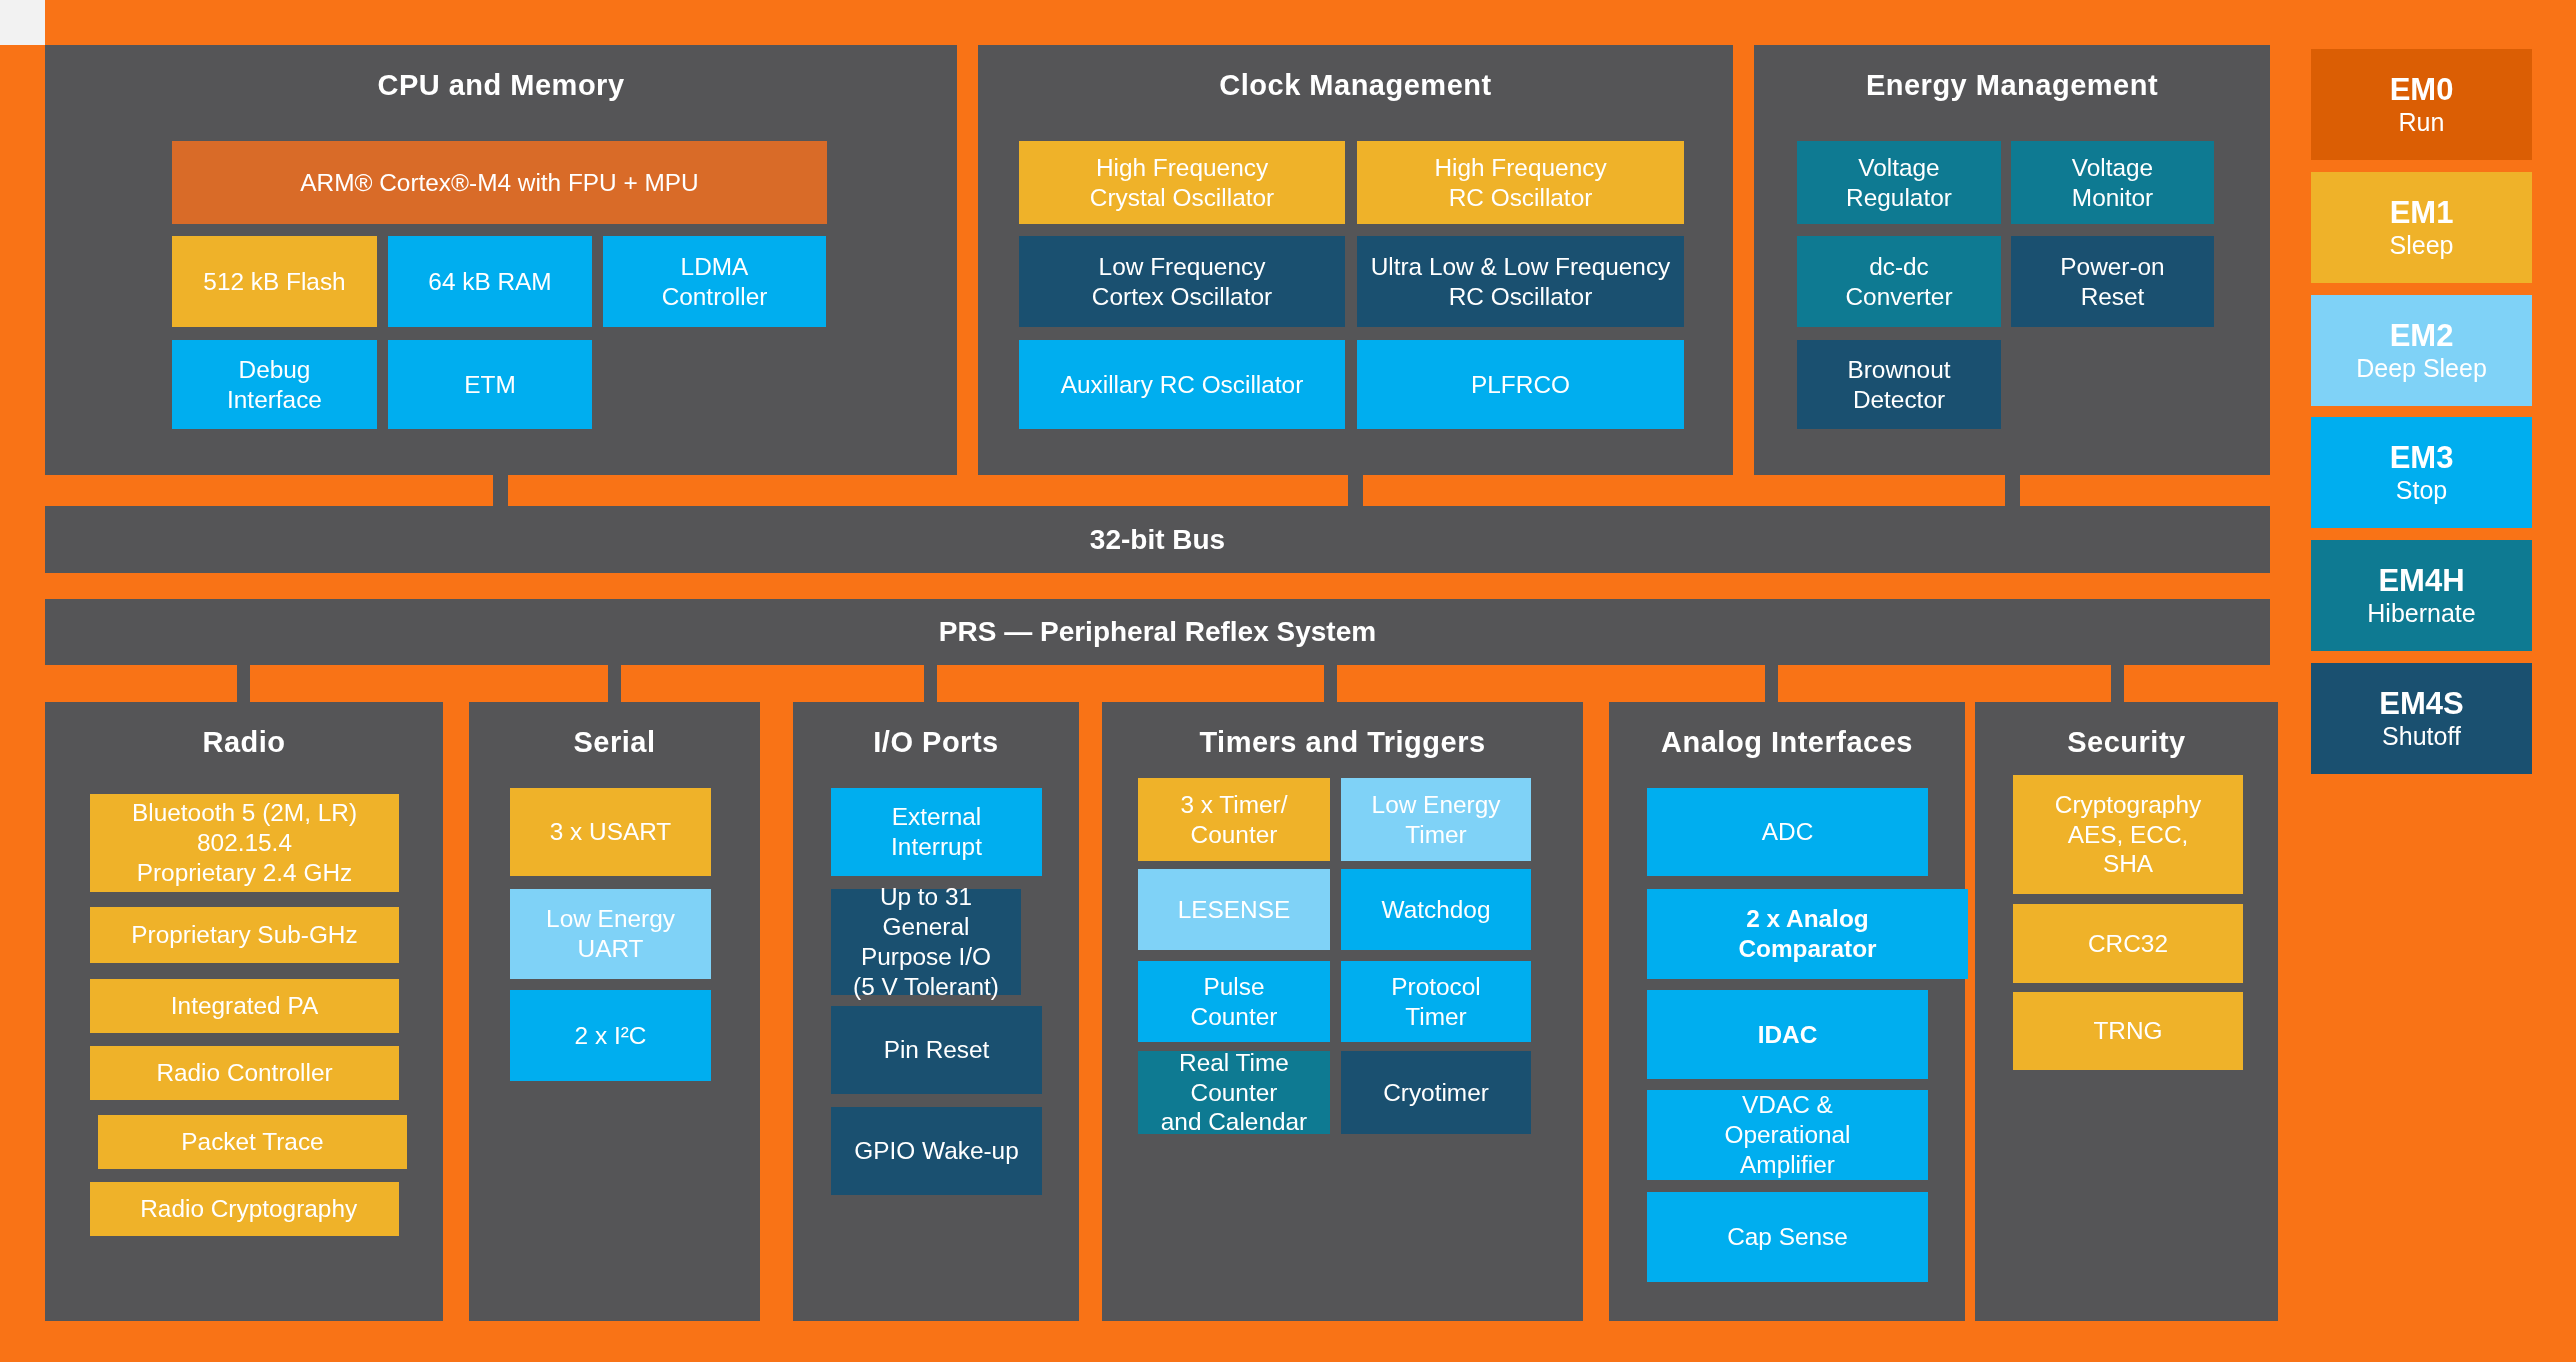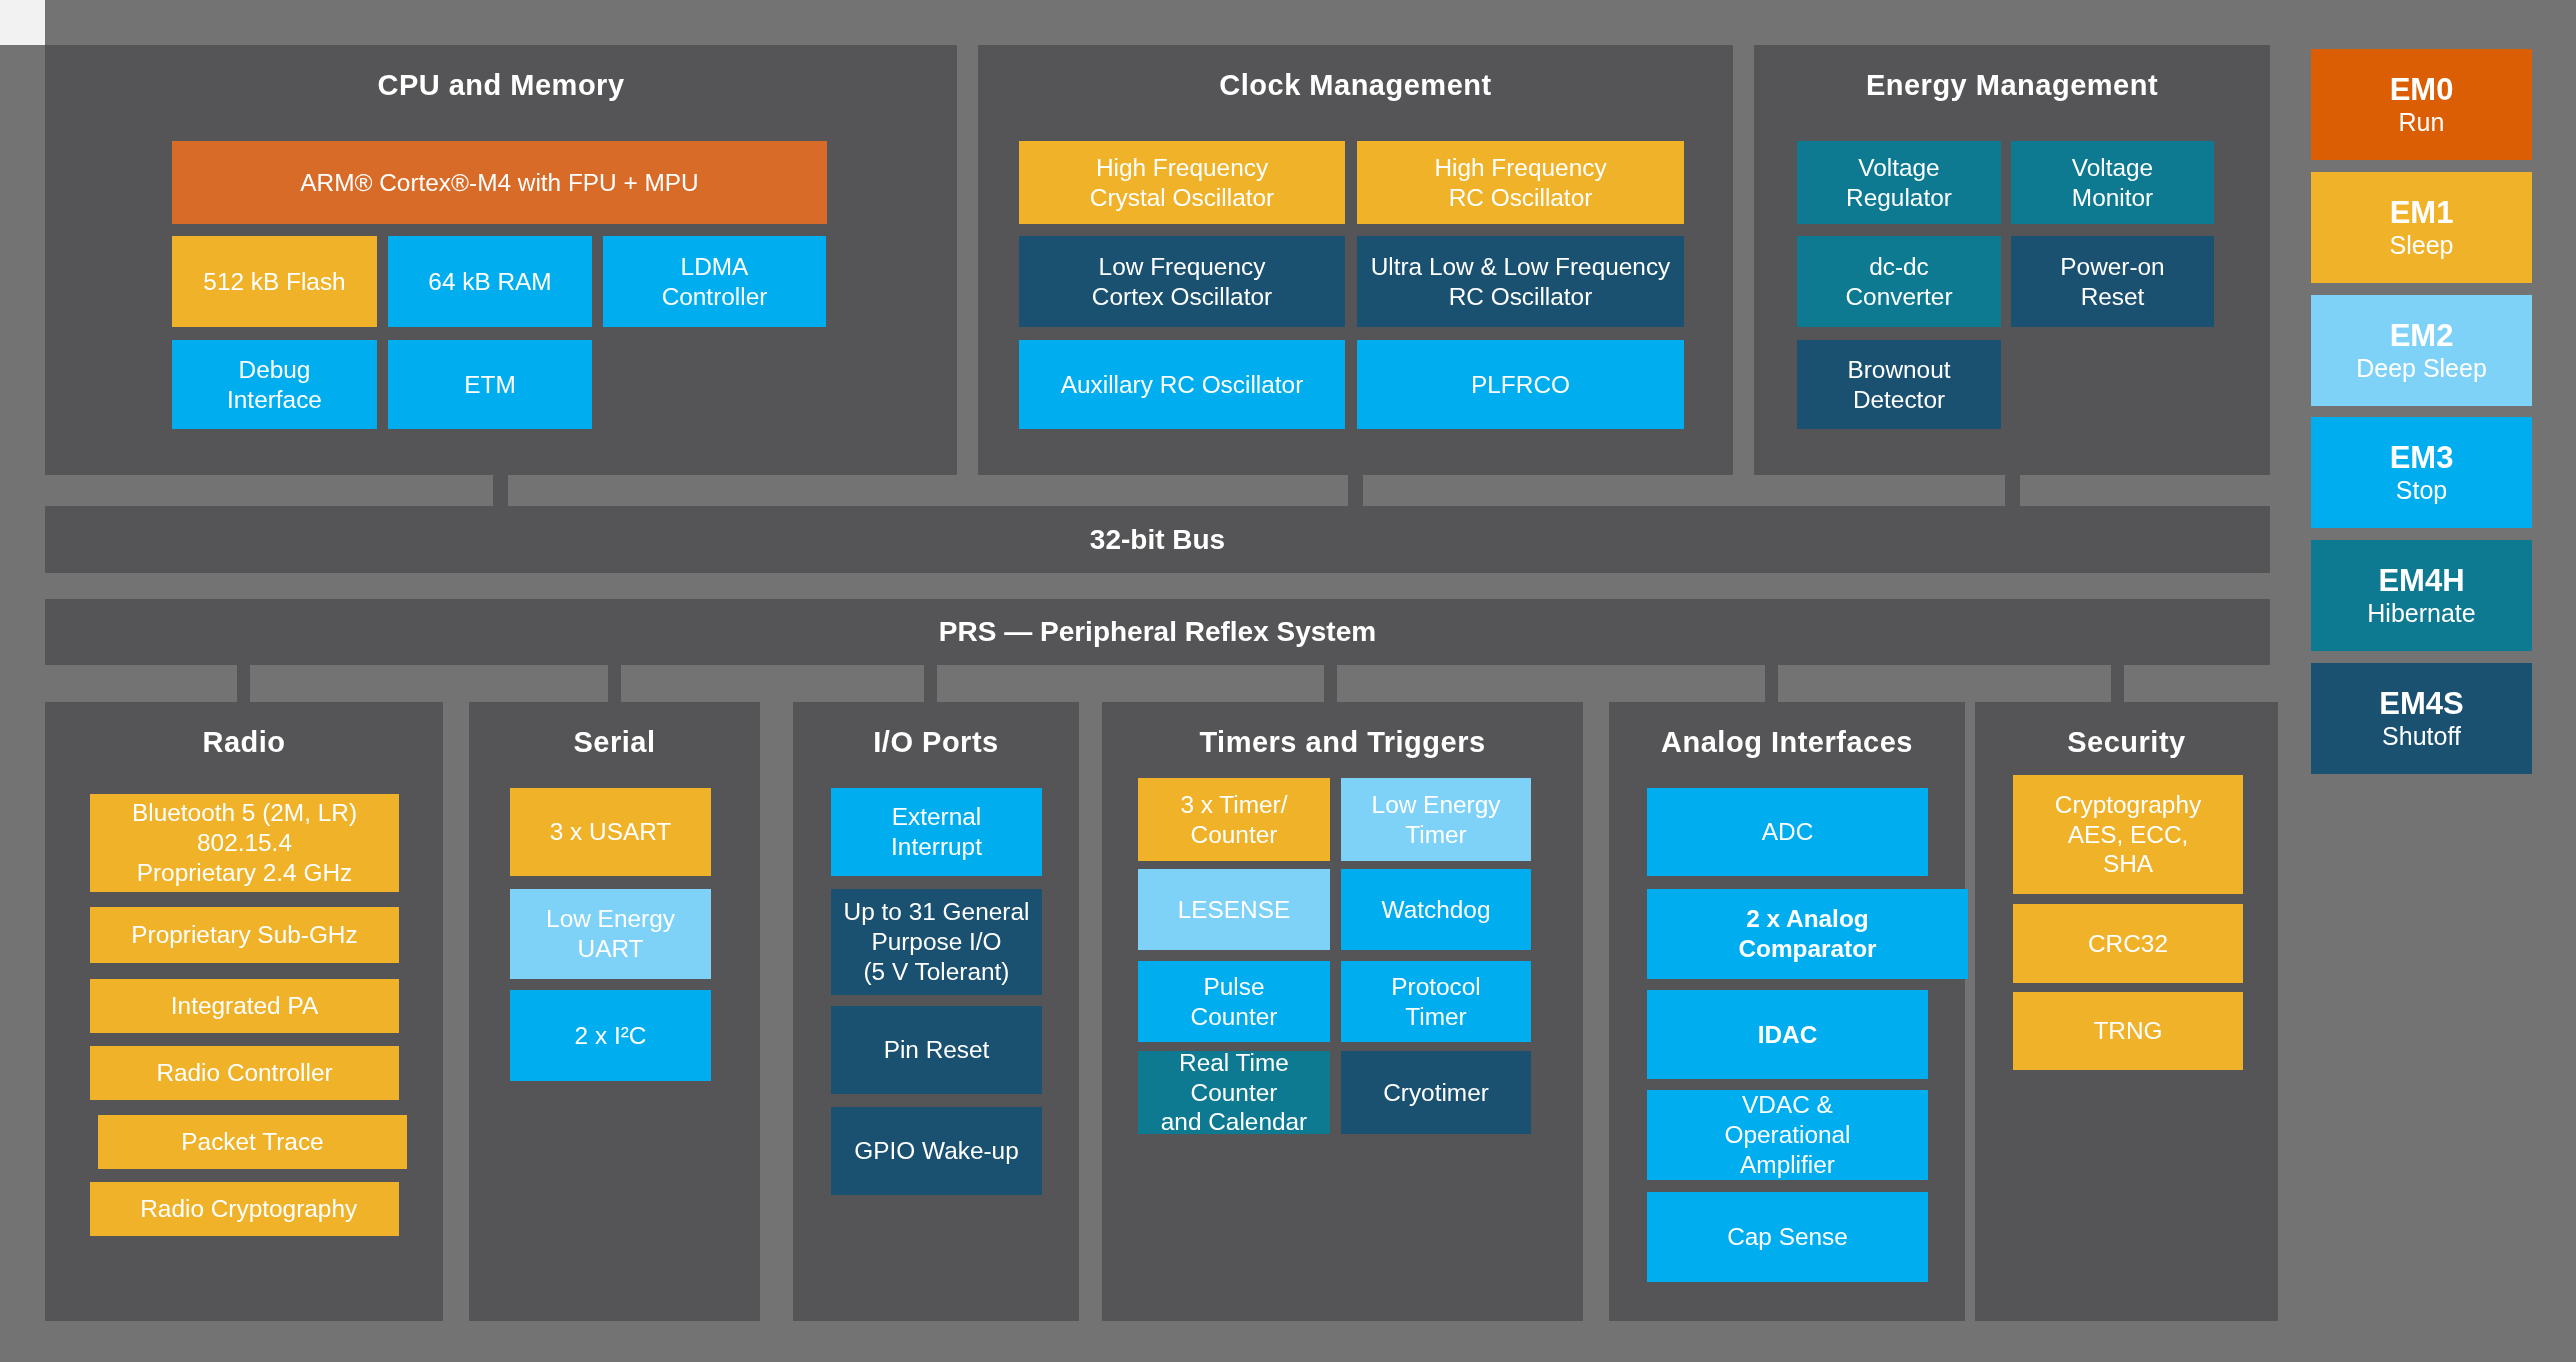--- a/index.html
+++ b/index.html
@@ -1,17 +1,17 @@
 <!DOCTYPE html>
 <html style="--background: #000000; --panel_grey: #555557; --arm_orange: #D96B28; --em0_orange: #DB5E04; --amber: #EFB229; --bright_blue: #00AEEF; --light_blue: #7FD2F7; --navy: #1A5070; --teal: #0E7A92; --text: #FFFFFF;font-size:15px"><head>
 <meta charset="utf-8">
 <style>
   html,body { margin:0; padding:0; background:#000; }
   #stage {
-    position:relative; width:2576px; height:1362px; background:#737373;
+    position:relative; width:2576px; height:1362px; background:#f97316;
     font-family:"Liberation Sans", sans-serif; color:#ffffff; overflow:hidden;
   }
   .corner { position:absolute; left:0; top:0; width:45px; height:45px; background:#f2f2f2; }
   .panel { position:absolute; background:var(--panel_grey,#555557); }
   .panel-title {
     position:absolute; left:0; right:0; top:24.4px; text-align:center;
     font-size:29px; font-weight:bold; letter-spacing:0.5px;
   }
   .blk {
     position:absolute; display:flex; align-items:center; justify-content:center;
@@ -116,21 +116,21 @@
     <div class="blk c-amber" style="left:41px;top:86px;width:201px;height:88px;">3 x USART</div>
     <div class="blk c-light" style="left:41px;top:187px;width:201px;height:90px;">Low Energy
 UART</div>
     <div class="blk c-blue" style="left:41px;top:288px;width:201px;height:91px;">2 x I²C</div>
   </div>
 
   <div class="panel" style="left:793px;top:702px;width:286px;height:619px;">
     <div class="panel-title">I/O Ports</div>
     <div class="blk c-blue" style="left:38px;top:86px;width:211px;height:88px;">External
 Interrupt</div>
-    <div class="blk c-navy" style="left:38px;top:187px;width:211px;height:106px;">Up to 31 General
+    <div class="blk c-navy" style="left:38px;top:187px;width:190px;height:106px;">Up to 31 General
 Purpose I/O
 (5 V Tolerant)</div>
     <div class="blk c-navy" style="left:38px;top:304px;width:211px;height:88px;">Pin Reset</div>
     <div class="blk c-navy" style="left:38px;top:405px;width:211px;height:88px;">GPIO Wake-up</div>
   </div>
 
   <div class="panel" style="left:1102px;top:702px;width:481px;height:619px;">
     <div class="panel-title">Timers and Triggers</div>
     <div class="blk c-amber" style="left:36px;top:76px;width:192px;height:83px;">3 x Timer/
 Counter</div>

